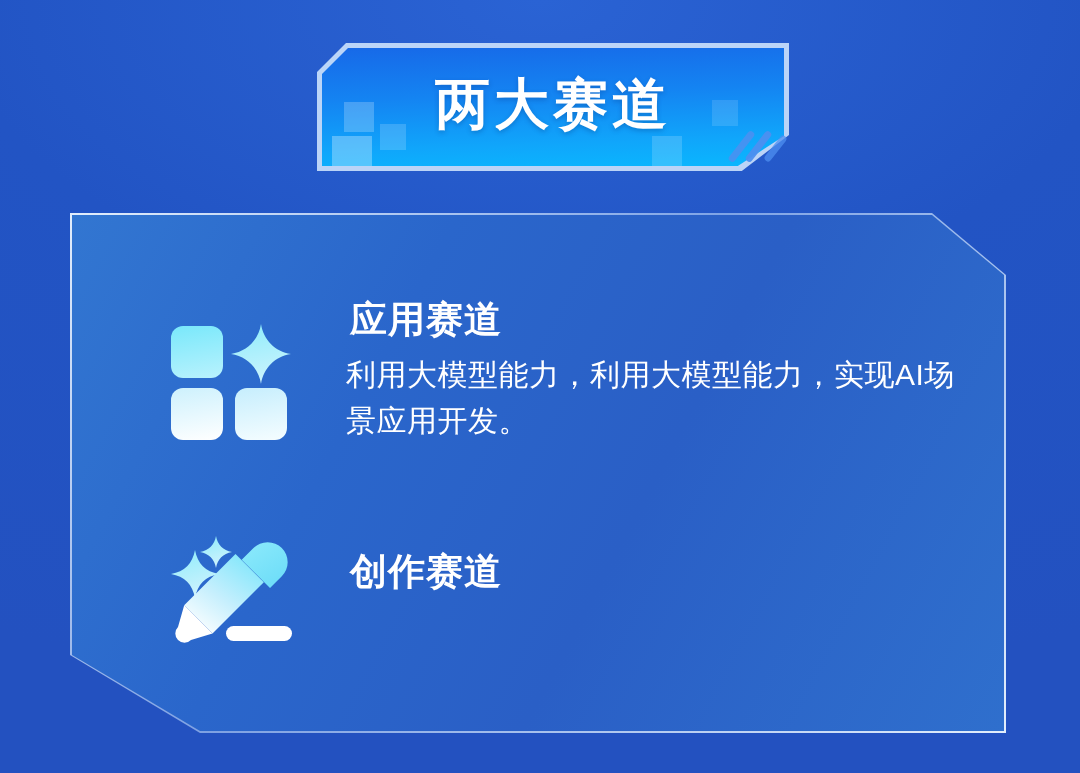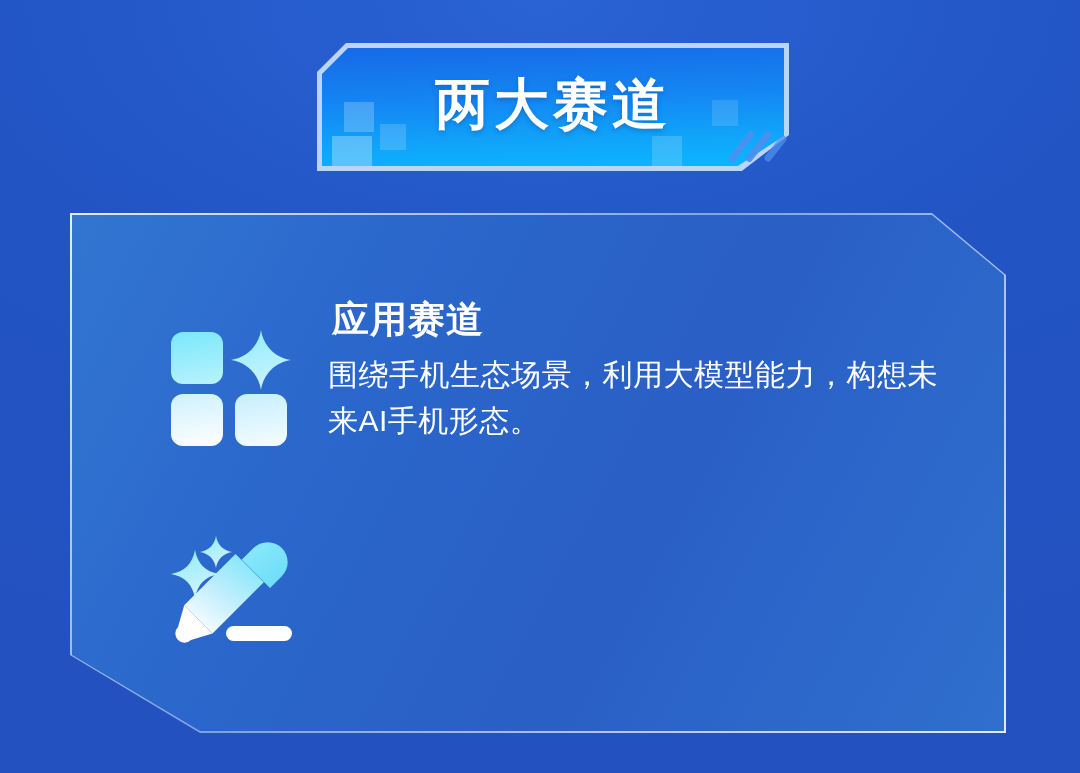--- a/index.html
+++ b/index.html
@@ -89,21 +89,22 @@
     clip-path:polygon(0 0, 860px 0, 100% 60px, 100% 100%, 128px 100%, 0 440px);
   }
 
   .card-inner{
     position:absolute; inset:0;
     padding:46px 0 0 0;
   }
 
   .row{
     display:flex;
-    align-items:flex-end;
+    align-items:center;
+    gap:18px;
   }
   .row.r1{ margin-left:68px; margin-top:40px; }
   .row.r2{ margin-left:68px; margin-top:62px; }
 
   .icon-cell{
     width:190px;
     flex:0 0 190px;
     display:flex;
     justify-content:center;
     padding-top:22px;
@@ -196,21 +197,21 @@
             </defs>
             <path d="M32 2 C34.5 18 46 29.5 62 32 C46 34.5 34.5 46 32 62 C29.5 46 18 34.5 2 32 C18 29.5 29.5 18 32 2 Z" fill="url(#gsp)"></path>
           </svg>
         </div>
       </div>
       <div class="text-cell">
         <div class="sec-head">
           <span class="hl"></span>
           <span class="htext">应用赛道</span>
         </div>
-        <div class="sec-body">围绕手机生态场景，利用大模型能力，构想未来AI手机形态。</div>
+        <div class="sec-body">利用大模型能力，利用大模型能力，实现AI场景应用开发。</div>
       </div>
     </div>
 
     <div class="row r2">
       <div class="icon-cell">
         <div class="icon-pen">
           <svg viewBox="0 0 128 122" width="128" height="122">
             <defs>
               <linearGradient id="gpen" x1="0.85" y1="0" x2="0.15" y2="1">
                 <stop offset="0%" stop-color="#7ce6fb"></stop>
@@ -237,18 +238,19 @@
 
             <path d="M15.2 77.3 L43.5 105.6 L22 112 A8 8 0 0 1 9 99 Z" fill="#ffffff"></path>
 
             <rect x="57" y="98" width="66" height="15" rx="7.5" fill="#ffffff"></rect>
           </svg>
         </div>
       </div>
       <div class="text-cell">
         <div class="sec-head">
           <span class="hl"></span>
+          <span class="htext">创作赛道</span>
         </div>
       </div>
     </div>
 
   </div>
 </div>
 
 </body></html>

